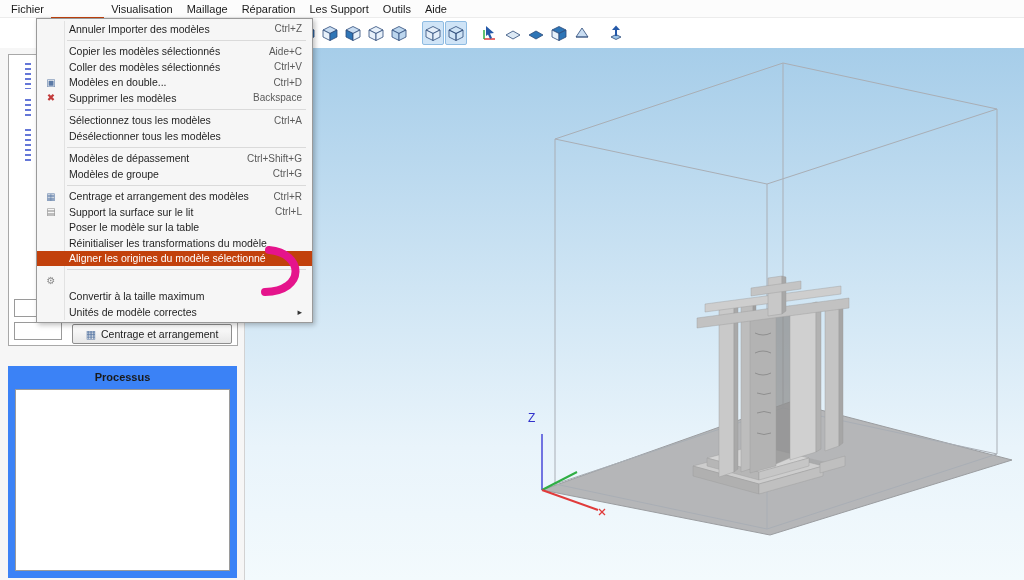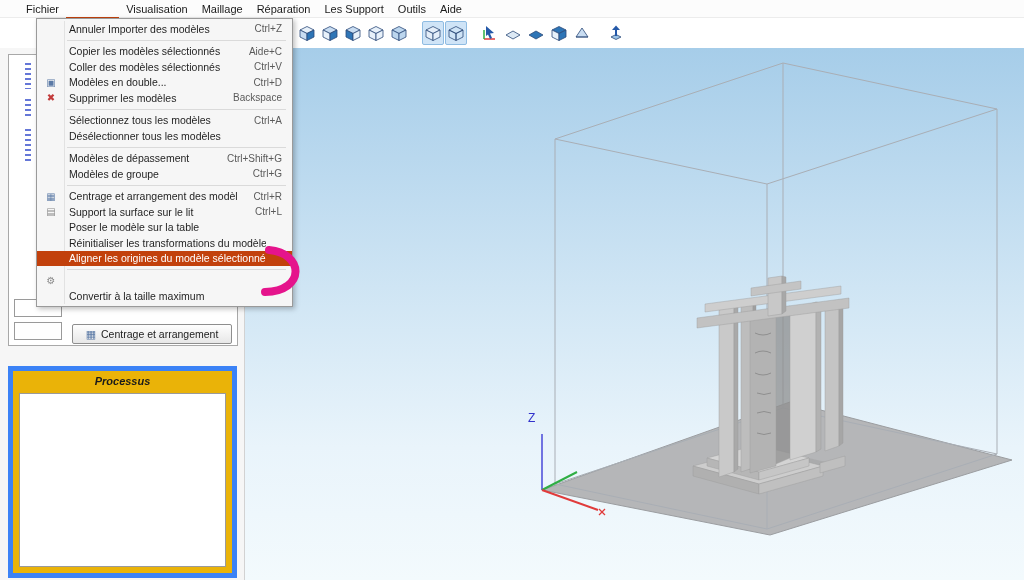--- a/index.html
+++ b/index.html
@@ -3,21 +3,21 @@
 <meta charset="utf-8">
 <style>
   * { box-sizing: border-box; margin: 0; padding: 0; }
   html,body { width:1024px; height:580px; overflow:hidden;
     font-family:"Liberation Sans","DejaVu Sans",sans-serif; background:#fff; }
   .app { position:relative; width:1024px; height:580px; background:#fff; }
 
   
   .menubar { position:absolute; top:0; left:0; right:0; height:18px; z-index:30;
     background:#fcfcfc; border-bottom:1px solid #ececec;
-    display:flex; align-items:center; font-size:11px; color:#1a1a1a; padding-left:19px; }
+    display:flex; align-items:center; font-size:11px; color:#1a1a1a; padding-left:4px; }
   .mb-item { padding:2px 7px; cursor:default; white-space:nowrap; }
   .mb-item.active { background:#c2410c;margin-top:32px; }
 
   
   .toolbar { position:absolute; top:18px; left:0; right:0; height:30px; z-index:20;
     background:#ffffff; display:flex; align-items:center; gap:1px; padding-left:250px; }
   .tb { width:22px; height:24px; display:flex; align-items:center; justify-content:center;
     border:1px solid transparent; border-radius:2px; }
   .tb.toggled { background:#cfe4f7; border-color:#8fbce2; }
   .tb-gap { width:10px; flex:none; }
@@ -33,34 +33,34 @@
     background:repeating-linear-gradient(180deg,#4a5fd0 0 2px,transparent 2px 5px); }
   .small-box { position:absolute; left:14px; width:48px; height:18px;
     background:#fff; border:1px solid #9a9a9a; }
   .centering-btn { position:absolute; left:72px; top:276px; width:160px; height:20px;
     border:1px solid #8e8e8e; border-radius:2px;
     background:linear-gradient(#fefefe,#e7e7e7);
     display:flex; align-items:center; justify-content:center; gap:5px;
     font-size:10.5px; color:#222; }
   .centering-btn .g { color:#5b7aa6; font-size:11px; }
   .processes-panel { position:absolute; left:8px; right:7px; top:318px; bottom:2px;
-    border:5px solid #3b82f6; background:#eab308;font-style:italic; }
+    border:1px solid #3b82f6; background:#3b82f6; }
   .processes-title { text-align:center; font-size:11px; font-weight:bold; color:#1a1a1a;
     padding-top:4px; height:20px; }
   .processes-list { position:absolute; left:6px; right:6px; top:22px; bottom:6px;
     background:#ffffff; border:1px solid #9a9a9a; }
 
   
   .viewport { position:absolute; left:245px; top:48px; right:0; bottom:0; z-index:0;
     background:linear-gradient(180deg,#a6cde9 0%,#cfe5f4 45%,#e9f4fb 75%,#f3fafd 100%); }
   .scene { position:absolute; inset:0; width:100%; height:100%; }
   .z-label { position:absolute; left:283px; top:363px; color:#3232cc; font-size:12px; }
 
   
-  .dropdown { position:absolute; left:36px; top:18px; width:257px; z-index:40;
+  .dropdown { position:absolute; left:36px; top:18px; width:277px; z-index:40;
     background:#f6f6f6; border:1px solid #9a9a9a; padding:2px 0;
     box-shadow:2px 2px 5px rgba(0,0,0,.25); }
   .dropdown::before { content:''; position:absolute; left:27px; top:2px; bottom:2px;
     width:1px; background:#e2e2e2; }
   .dd-item { height:15.5px; display:flex; align-items:center; padding:0 10px 0 2px;
     font-size:10.5px; color:#1f1f1f; position:relative; white-space:nowrap; }
   .dd-item .ic { width:24px; flex:none; text-align:center; font-size:10px; line-height:15px; }
   .dd-item .lbl { flex:1; padding-left:6px; overflow:hidden; }
   .dd-item .sc { font-size:10px; color:#5a5a5a; padding-left:16px; }
   .dd-item.disabled .lbl, .dd-item.disabled .sc { color:#ababab; }
@@ -356,19 +356,24 @@
     <div class="dd-sep"></div>
     <div class="dd-item">
       <span class="ic gray">⚙</span>
       <span class="sc"></span>
     </div>
     <div class="dd-item">
       <span class="ic"></span>
       <span class="lbl">Convertir à la taille maximum</span>
       <span class="sc"></span>
     </div>
+    <div class="dd-item">
+      <span class="ic"></span>
+      <span class="lbl">Unités de modèle correctes</span>
+      <span class="sc sub">▸</span>
+    </div>
   </div>
 
   <svg class="annotation" viewBox="0 0 1024 580">
     <path d="M 269 250 C 304 253 306 291 265 292" fill="none" stroke="#e5148c" stroke-width="8" stroke-linecap="round"></path>
   </svg>
 
 </div>
 
 </body></html>

